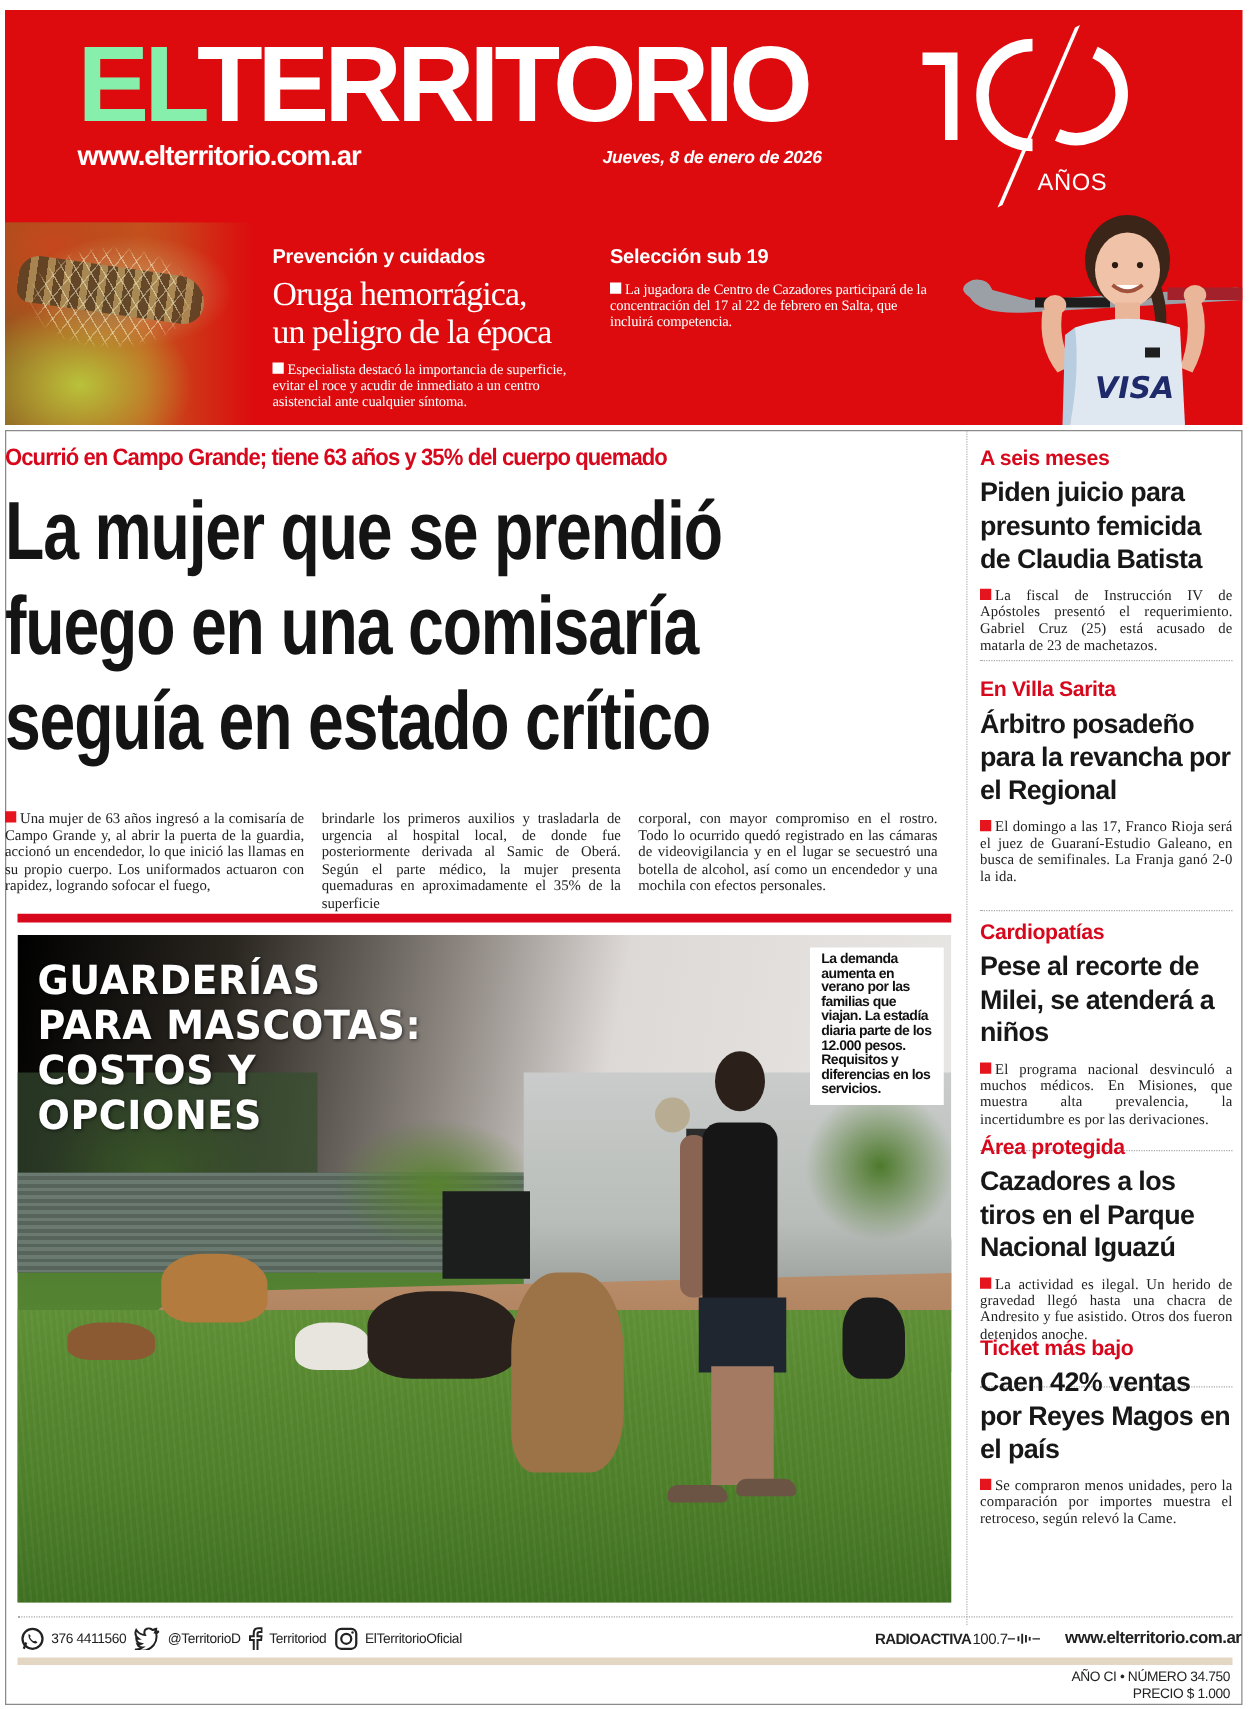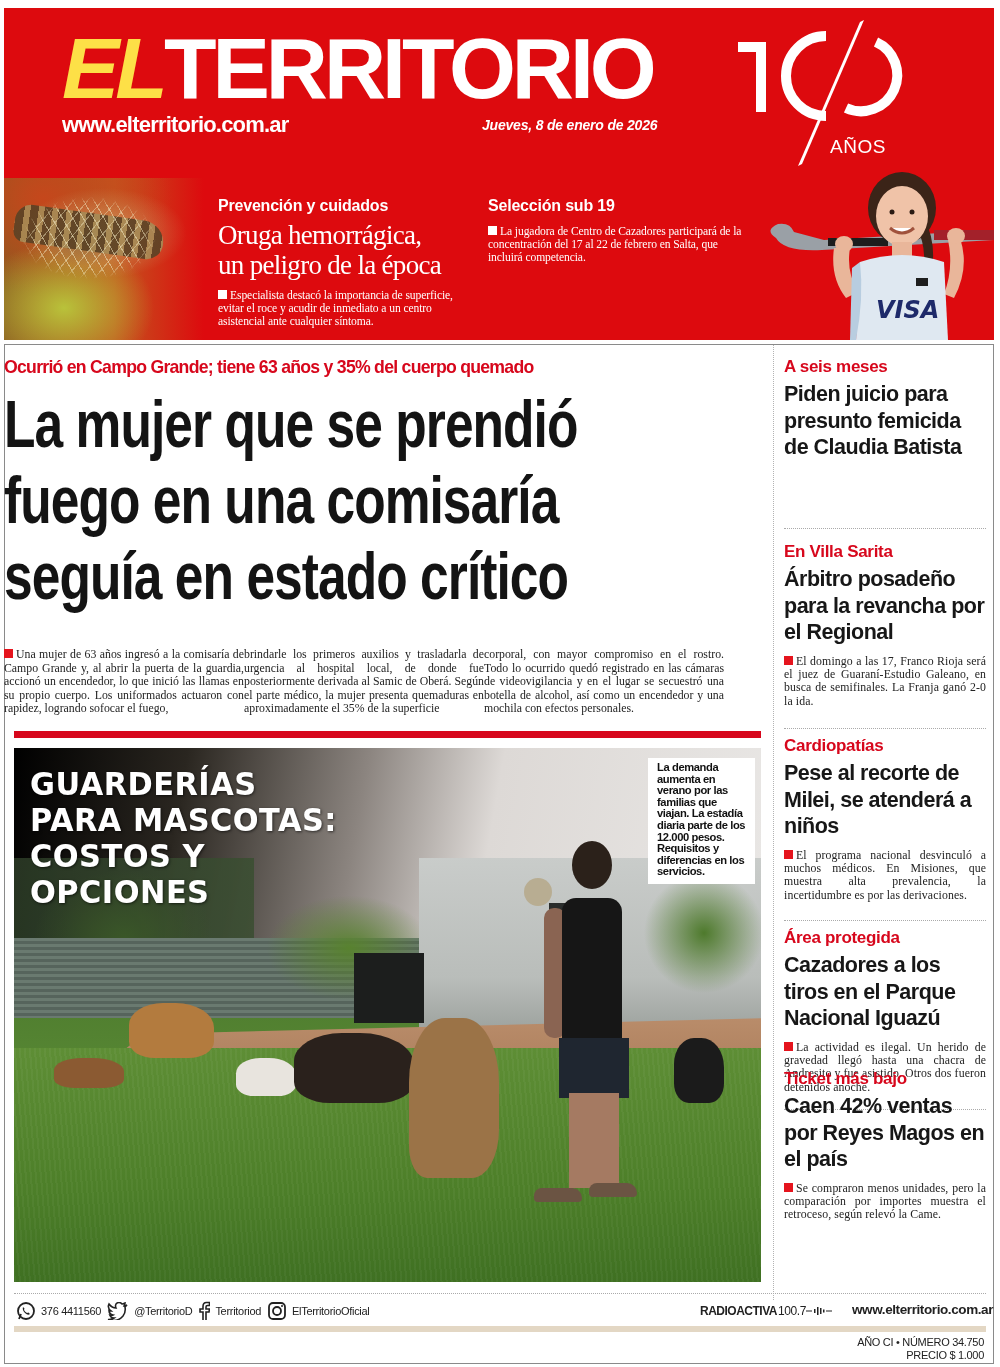--- a/index.html
+++ b/index.html
@@ -11,21 +11,21 @@
     position: absolute; left: 4px; top: 8px; width: 990px; height: 332px;
     background: #dd0a0e; overflow: hidden;
   }
   .logo {
     position: absolute; left: 58px; top: 20px; height: 80px;
     font-family: "Liberation Sans", sans-serif; font-weight: 700;
     font-size: 86px; line-height: 80px; letter-spacing: -4px;
     transform: scaleY(1.0);
     white-space: nowrap;
   }
-  .logo .el { color: #fde047; font-style: italic; }
+  .logo .el { color: #86efac; }
   .logo .terr { color: #ffffff; }
   .site-url {
     position: absolute; left: 58px; top: 104px;
     color: #ffffff; font-weight: 700; font-size: 22px; letter-spacing: -0.8px;
   }
   .date-line {
     position: absolute; left: 478px; top: 109px;
     color: #ffffff; font-weight: 700; font-style: italic; font-size: 14px; letter-spacing: -0.2px;
   }
   .anniv {
@@ -91,22 +91,22 @@
     transform: scaleX(0.93); transform-origin: left;
     white-space: nowrap;
   }
   .lead-title {
     margin-top: 8px; font-weight: 700; font-size: 66px; line-height: 76px; letter-spacing: -1.2px;
     color: #141414; transform: scaleX(0.78); transform-origin: left; width: 960px;
     white-space: nowrap;
   }
   .lead-body {
     position: absolute; top: 292px; left: 0; width: 746px;
-    display: flex; 
-    font-family: "Liberation Serif", serif; font-size: 11.8px; line-height: 13.6px; color: #222; align-items: flex-end;
+    display: flex; gap: 14px;
+    font-family: "Liberation Serif", serif; font-size: 11.8px; line-height: 13.6px; color: #222;
   }
   .lead-body .col { width: 240px; text-align: justify; }
   .sq-red { background: #e5141d; }
 
   .red-rule { position: absolute; left: 14px; top: 731px; width: 747px; height: 7px; background: #d7071c; }
 
   
   .photo {
     position: absolute; left: 14px; top: 748px; width: 747px; height: 534px; overflow: hidden;
     background:
@@ -326,38 +326,39 @@
   </h2>
   <div class="photo-caption">La demanda aumenta en verano por las familias que viajan. La estadía diaria parte de los 12.000 pesos. Requisitos y diferencias en los servicios.</div>
 </section>
 
 <aside class="sidebar">
   <div class="vline"></div>
 
   <article class="side-item" style="top:12px;">
     <div class="kicker">A seis meses</div>
     <div class="title">Piden juicio para presunto femicida de Claudia Batista</div>
+    <div class="desc"><span class="sq-red"></span><span>La fiscal de Instrucción IV de Apóstoles presentó el requerimiento. Gabriel Cruz (25) está acusado de matarla de 23 de machetazos.</span></div>
   </article>
   <div class="side-sep" style="top:183px;"></div>
 
   <article class="side-item" style="top:197px;">
     <div class="kicker">En Villa Sarita</div>
     <div class="title">Árbitro posadeño para la revancha por el Regional</div>
     <div class="desc"><span class="sq-red"></span><span>El domingo a las 17, Franco Rioja será el juez de Guaraní-Estudio Galeano, en busca de semifinales. La Franja ganó 2-0 la ida.</span></div>
   </article>
   <div class="side-sep" style="top:383px;"></div>
 
   <article class="side-item" style="top:391px;">
     <div class="kicker">Cardiopatías</div>
     <div class="title">Pese al recorte de Milei, se atenderá a niños</div>
     <div class="desc"><span class="sq-red"></span><span>El programa nacional desvinculó a muchos médicos. En Misiones, que muestra alta prevalencia, la incertidumbre es por las derivaciones.</span></div>
   </article>
   <div class="side-sep" style="top:575px;"></div>
 
-  <article class="side-item" style="top:583px;">
+  <article class="side-item" style="top:563px;">
     <div class="kicker">Área protegida</div>
     <div class="title">Cazadores a los tiros en el Parque Nacional Iguazú</div>
     <div class="desc"><span class="sq-red"></span><span>La actividad es ilegal. Un herido de gravedad llegó hasta una chacra de Andresito y fue asistido. Otros dos fueron detenidos anoche.</span></div>
   </article>
   <div class="side-sep" style="top:764px;"></div>
 
   <article class="side-item" style="top:724px;">
     <div class="kicker">Ticket más bajo</div>
     <div class="title">Caen 42% ventas por Reyes Magos en el país</div>
     <div class="desc"><span class="sq-red"></span><span>Se compraron menos unidades, pero la comparación por importes muestra el retroceso, según relevó la Came.</span></div>

